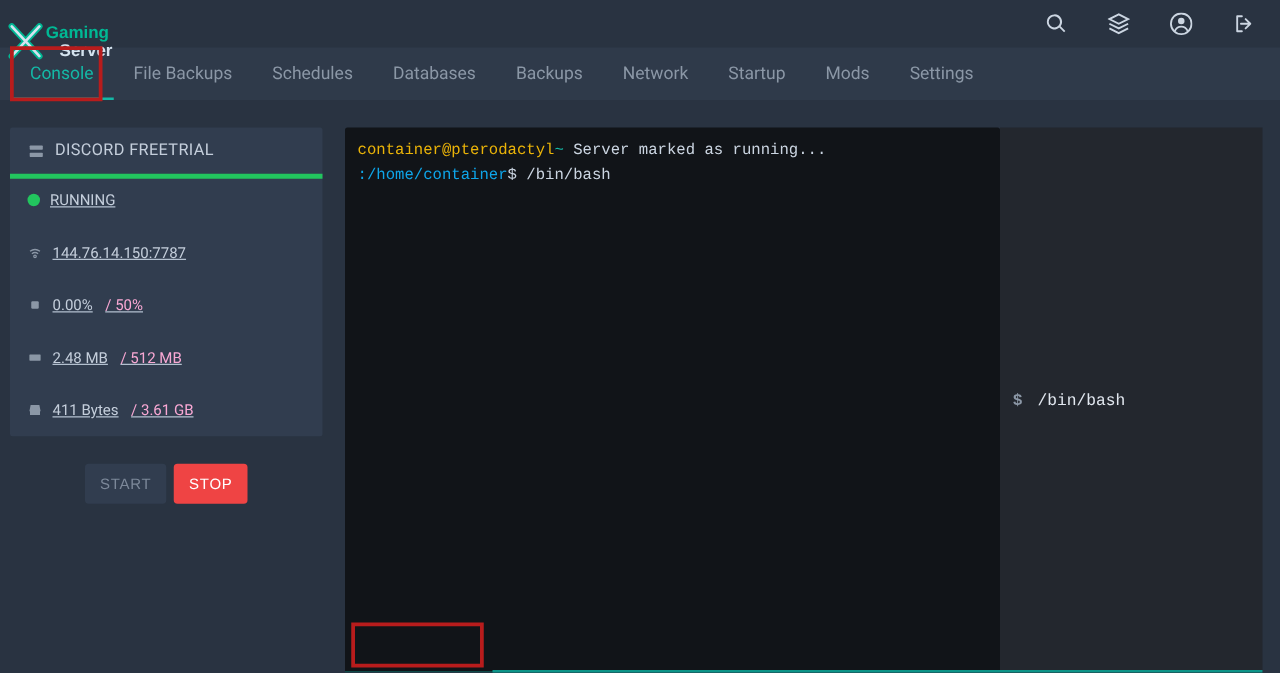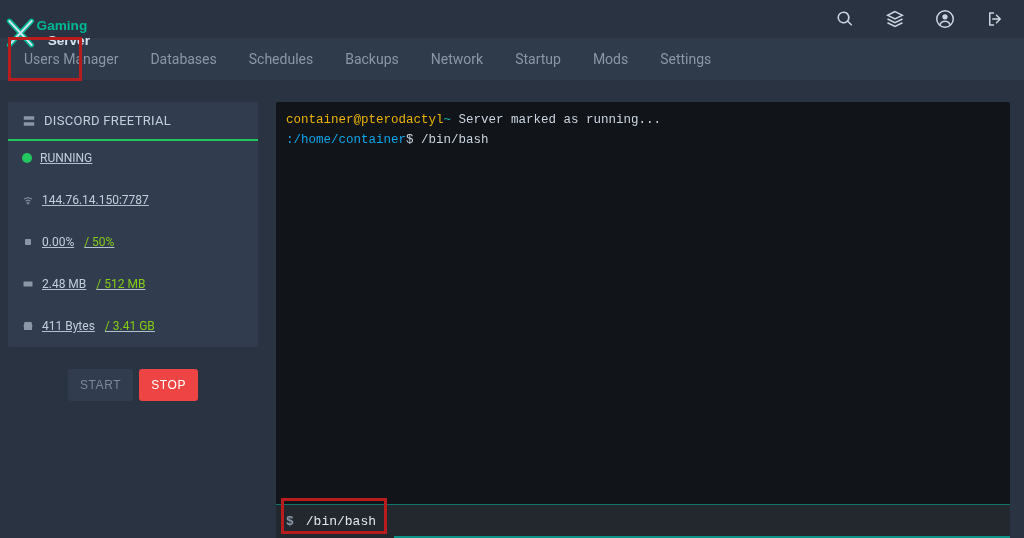--- a/index.html
+++ b/index.html
@@ -55,40 +55,40 @@
   .side { width:250px; flex:none; display:flex; flex-direction:column; gap:18px;}
   .card {
     background:#313d4f; border-radius:2px;
     font-size:12.5px;
   }
   .card-title {
     display:flex; align-items:center; gap:8px;
     padding:11px 14px;
     color:#c4cedb;
     font-size:13px; letter-spacing:.3px;
-    border-bottom:2px solid #22c55e;
+    border-bottom:4px solid #22c55e;
   }
   .card-title .server-icon{ width:14px; height:14px; fill:#8b97a6;}
   .stat-list { padding:10px 14px 14px; display:flex; flex-direction:column; gap:28px;text-decoration:underline; }
   .stat { display:flex; align-items:center; gap:8px; font-size:12px; }
   .dot-run { width:10px; height:10px; border-radius:50%; background:#22c55e; display:inline-block;}
-  .stat .muted { color:#84cc16; margin-left:2px;}
+  .stat .muted { color:#f9a8d4; margin-left:2px;}
   .stat .val { color:#c4cedb; }
   .stat .ico   { width:12px; height:12px; fill:#8b97a6;}
   
   .btn-row { display:flex; gap:6px; justify-content:center; padding:4px; }
   .btn {
     font-size:12px; letter-spacing:.6px;
     padding:9px 12px; border-radius:3px;
     background:#313d4f; color:#d1dae6; cursor:pointer; border:none;
   }
   .btn.muted{ color:#7c8899; }
   .btn.stop { background:#ef4444; color:#fff; }
   
-  .console-wrap { flex:1; display:flex; flex-direction:column; }
+  .console-wrap { flex:1; display:flex; flex-direction:row; }
   .terminal {
     flex:1;
     background:#111418;
     border-radius:2px 2px 0 0;
     font-family: Consolas, "Courier New", monospace;
     font-size:12.5px; line-height:1.6;
     padding:8px 10px;
     position:relative;
     border-bottom:1px solid #0f766e;
   }
@@ -141,28 +141,31 @@
         <circle cx="12" cy="9" r="3.5"></circle>
         <path d="M5 20c1.5-3.5 5-5 7-5s5.5 1.5 7 5" fill="none" stroke="#cbd5e1" stroke-width="2"></path>
       </svg>
     <svg class="hicon" viewBox="0 0 24 24">
         <path d="M10 4H5v16h5m4-13 5 5-5 5m5-5H9" fill="none" stroke="#cbd5e1" stroke-width="2" stroke-linecap="round" stroke-linejoin="round"></path>
       </svg>
   </div>
 </div>
 
 <div class="nav">
-  <div class="nav-item">
-      <span>Users Manager</span>
+  <div class="nav-item active">
+      <span>Console</span>
+    </div>
+  <div class="nav-item">
+      <span>File Backups</span>
+    </div>
+  <div class="nav-item">
+      <span>Schedules</span>
     </div>
   <div class="nav-item">
       <span>Databases</span>
-    </div>
-  <div class="nav-item">
-      <span>Schedules</span>
     </div>
   <div class="nav-item">
       <span>Backups</span>
     </div>
   <div class="nav-item">
       <span>Network</span>
     </div>
   <div class="nav-item">
       <span>Startup</span>
     </div>
@@ -208,21 +211,21 @@
               <rect x="3" y="7" width="18" height="10" rx="1" fill="#8b97a6"></rect>
             </svg>
           <span class="val">2.48 MB</span>
           <span class="muted"> / 512 MB</span>
         </div>
         <div class="stat">
           <svg class="ico" viewBox="0 0 24 24">
               <path d="M4 14h16v6H4z M5 4h14l2 10H3z" fill="#8b97a6"></path>
             </svg>
           <span class="val">411 Bytes</span>
-          <span class="muted"> / 3.41 GB</span>
+          <span class="muted"> / 3.61 GB</span>
         </div>
       </div>
     </div>
 
     <div class="btn-row">
       <button class="btn muted">START</button>
       <button class="btn stop">STOP</button>
     </div>
   </div>
 

